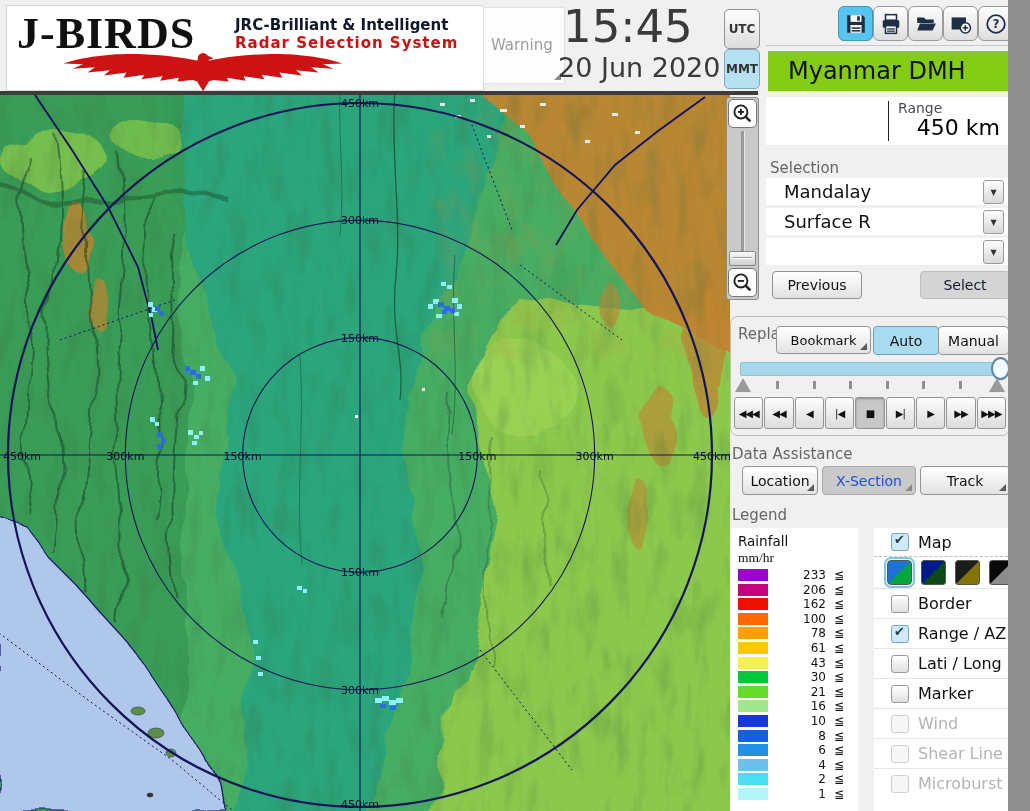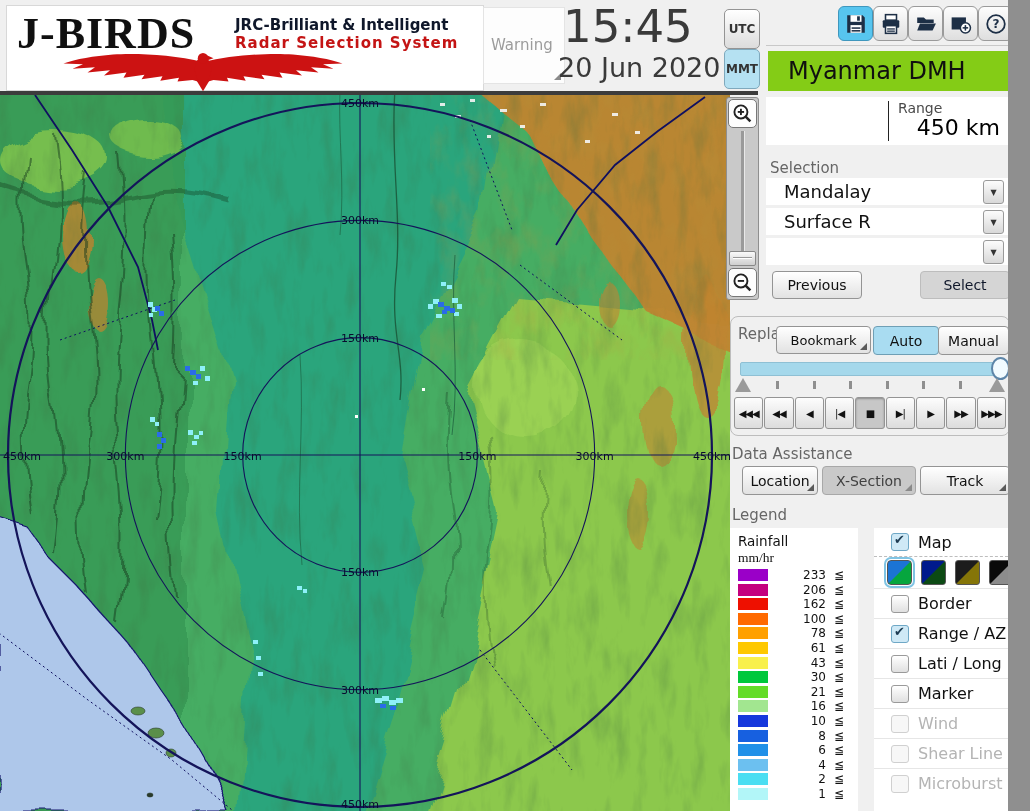--- a/index.html
+++ b/index.html
@@ -88,21 +88,21 @@
   .tick{position:absolute;top:64px;width:3px;height:8px;background:#8f8f8f;}
   #playback-row{position:absolute;left:3px;top:80px;width:272px;height:32px;display:flex;gap:1px;}
   .pb-btn{flex:1;border:1px solid #949494;border-radius:3px;background:linear-gradient(#fdfdfd,#dcdcdc);
           display:flex;align-items:center;justify-content:center;font-size:10px;letter-spacing:-1px;color:#111;
           white-space:nowrap;overflow:hidden;}
   .pb-btn.pressed{background:#c7c7c7;box-shadow:inset 0 1px 2px rgba(0,0,0,.3);}
 
   
   #da-label{left:732px;top:445px;}
   #da-location{left:742px;top:466px;width:74px;height:27px;}
-  #da-xsection{left:822px;top:466px;width:92px;height:27px;background:#c9c9c9;border-color:#a8a8a8;color:#404040;}
+  #da-xsection{left:822px;top:466px;width:92px;height:27px;background:#c9c9c9;border-color:#a8a8a8;color:#1d4ed8;}
   #da-track{left:920px;top:466px;width:88px;height:27px;}
 
   
   #legend-label{left:732px;top:506px;}
   #overlay-label{left:877px;top:528px;}
   #legend-card{left:730px;top:528px;width:128px;height:283px;background:#fff;overflow:hidden;}
   #legend-title{left:8px;top:5px;font-size:13.5px;color:#111;}
   #legend-unit{left:8px;top:22px;font-size:13.5px;color:#111;font-family:Liberation Serif, serif;}
   #legend-rows{position:absolute;left:0;top:40px;width:128px;}
   .lg-row{height:14.6px;position:relative;}

